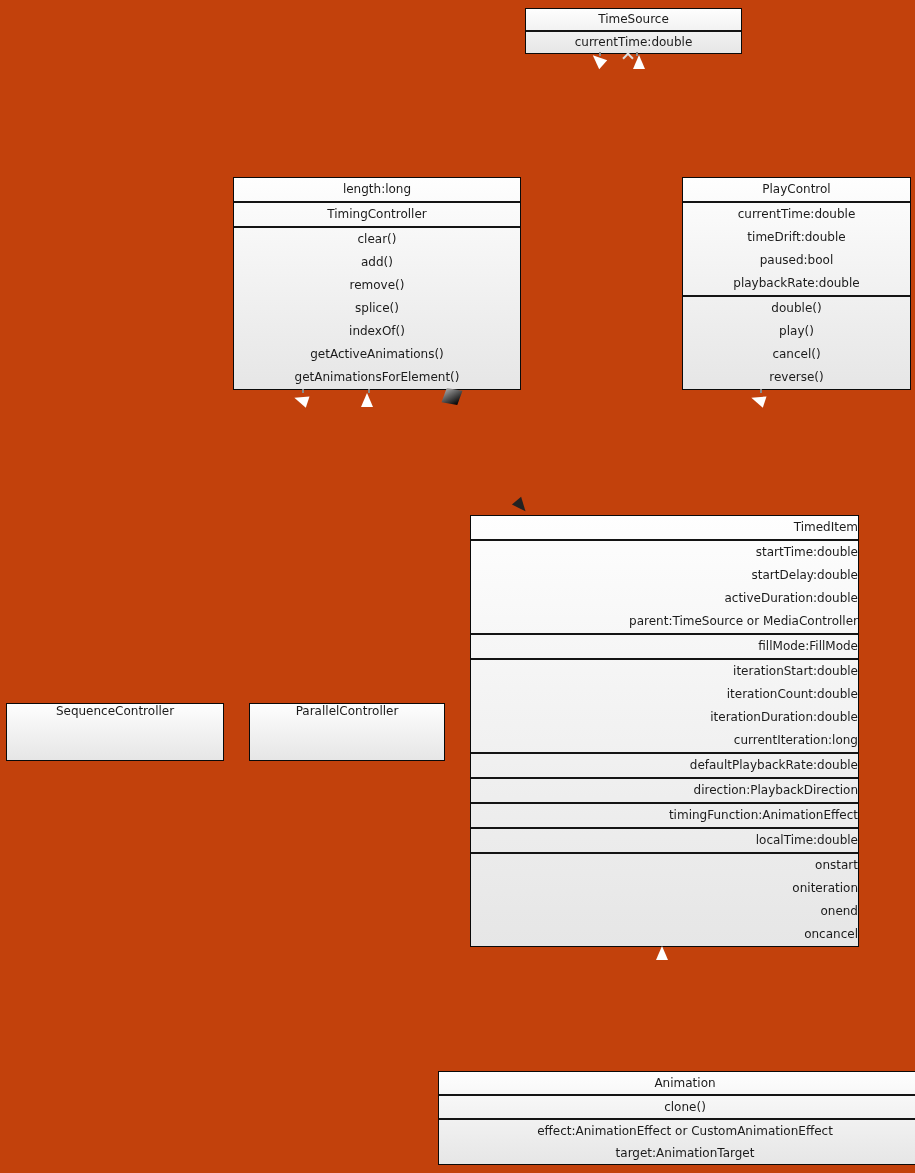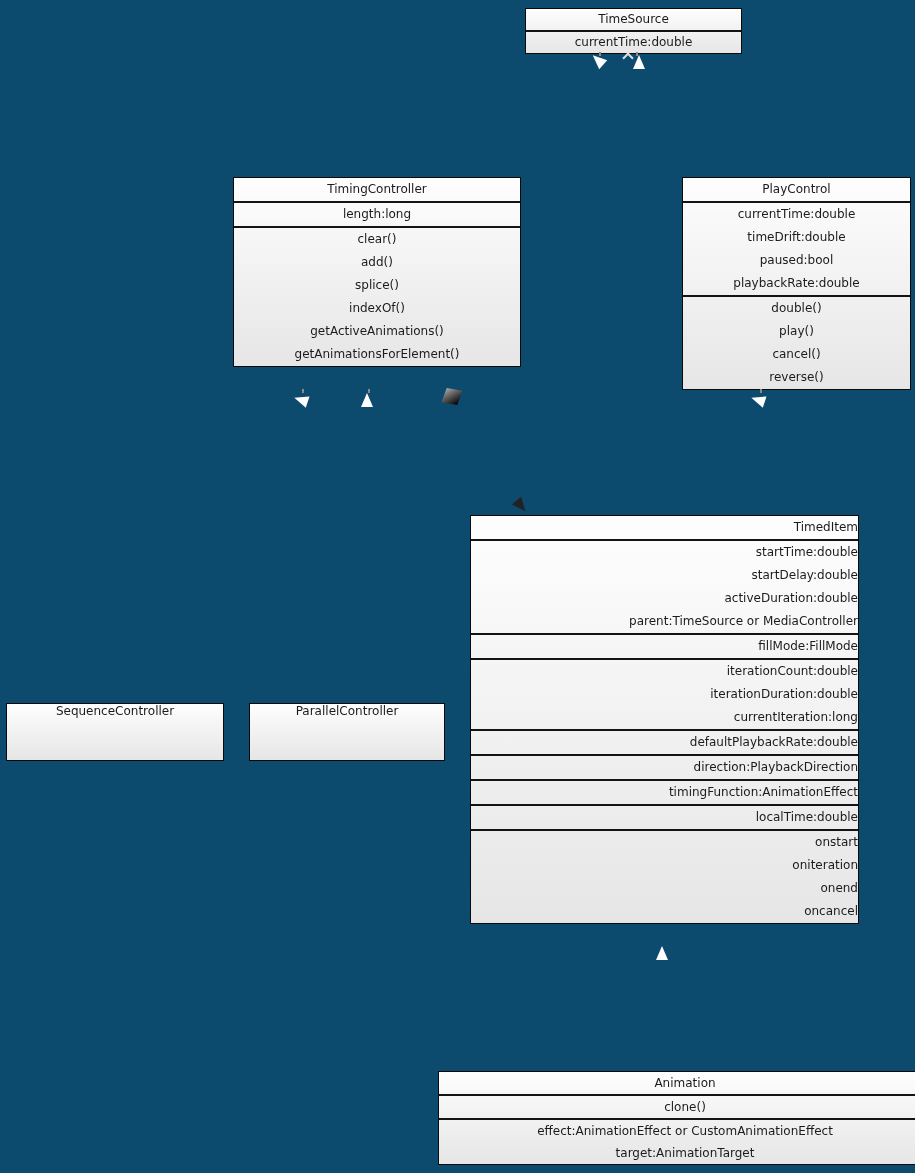--- a/index.html
+++ b/index.html
@@ -1,19 +1,19 @@
 <!DOCTYPE html>
 <html><head>
 <meta charset="utf-8">
 <style>
   html,body{margin:0;padding:0;background:#000;}
   #canvas{
     position:relative;
     width:915px;height:1173px;
-    background:#0c4a6e;
+    background:#c2410c;
     font-family:"DejaVu Sans","Liberation Sans",sans-serif;
     overflow:hidden;
   }
   .uml-box{
     position:absolute;
     background:linear-gradient(180deg,#fefefe 0%,#f4f4f4 40%,#e6e6e6 100%);
     border:1px solid #0a0a0a;
     color:#1b1b1b;
     text-align:center;
     font-size:12px;
@@ -73,28 +73,29 @@
     <div class="comp">
       <div class="row title-row">TimeSource</div>
     </div>
     <div class="comp">
       <div class="row">currentTime:double</div>
     </div>
   </div>
 
   <div class="uml-box" style="left:233px;top:177px;width:288px;">
     <div class="comp">
-      <div class="row title-row">TimingController</div>
+      <div class="row">length:long</div>
     </div>
     <div class="comp">
-      <div class="row">length:long</div>
+      <div class="row title-row">TimingController</div>
     </div>
     <div class="comp">
       <div class="row">clear()</div>
       <div class="row">add()</div>
+      <div class="row">remove()</div>
       <div class="row">splice()</div>
       <div class="row">indexOf()</div>
       <div class="row">getActiveAnimations()</div>
       <div class="row">getAnimationsForElement()</div>
     </div>
   </div>
 
   <div class="uml-box" style="left:682px;top:177px;width:229px;">
     <div class="comp">
       <div class="row title-row">PlayControl</div>
@@ -120,20 +121,21 @@
     <div class="comp">
       <div class="row">startTime:double</div>
       <div class="row">startDelay:double</div>
       <div class="row">activeDuration:double</div>
       <div class="row">parent:TimeSource or MediaController</div>
     </div>
     <div class="comp">
       <div class="row">fillMode:FillMode</div>
     </div>
     <div class="comp">
+      <div class="row">iterationStart:double</div>
       <div class="row">iterationCount:double</div>
       <div class="row">iterationDuration:double</div>
       <div class="row">currentIteration:long</div>
     </div>
     <div class="comp">
       <div class="row">defaultPlaybackRate:double</div>
     </div>
     <div class="comp">
       <div class="row">direction:PlaybackDirection</div>
     </div>

